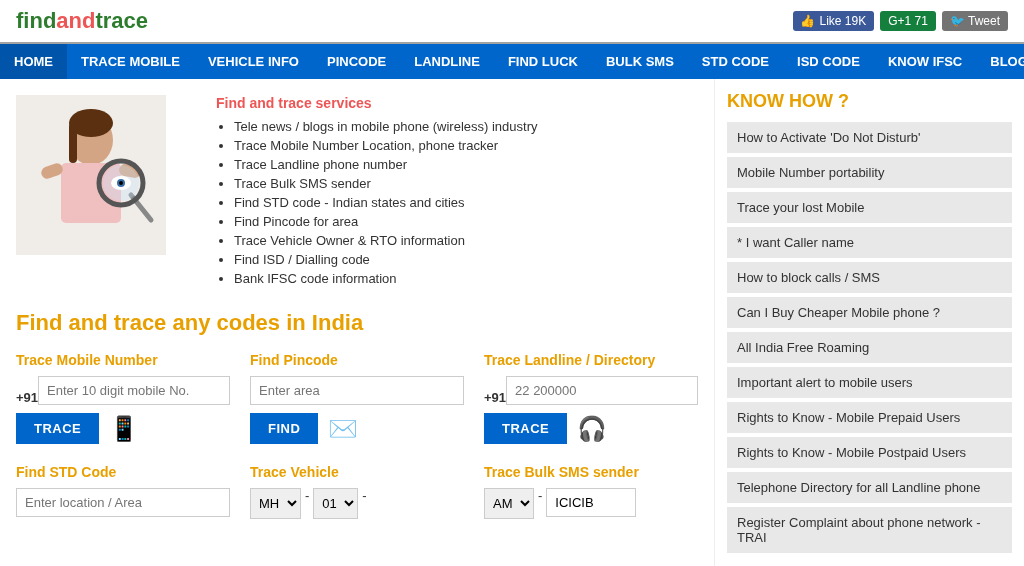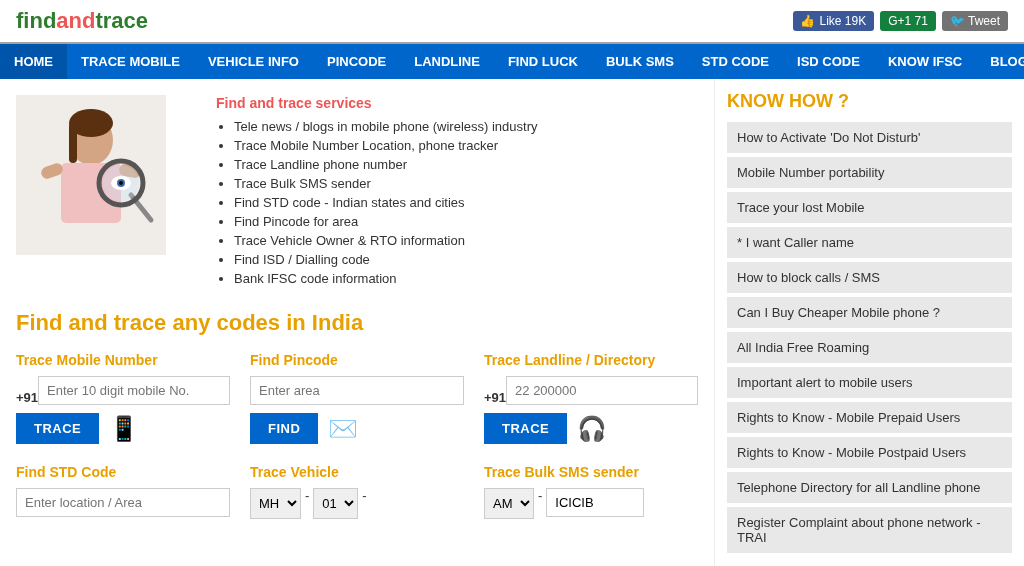--- a/index.html
+++ b/index.html
@@ -210,21 +210,21 @@
         </div>
       </div>
 
       <div class="tool-box">
         <div class="tool-title">Trace Bulk SMS sender</div>
         <div class="input-row select-group">
           <select>
             <option>AM</option>
           </select>
           <span> - </span>
-          <input type="text" class="text-input" style="width: 98px;" placeholder="ICICIB" value="ICICIB">
+          <input type="text" class="text-input" style="width: 90px;" placeholder="ICICIB" value="ICICIB">
         </div>
       </div>
     </div>
 
   </div>
 
   <div id="sidebar">
     <h2>KNOW HOW ?</h2>
     <div id="sidebar-links">
 

